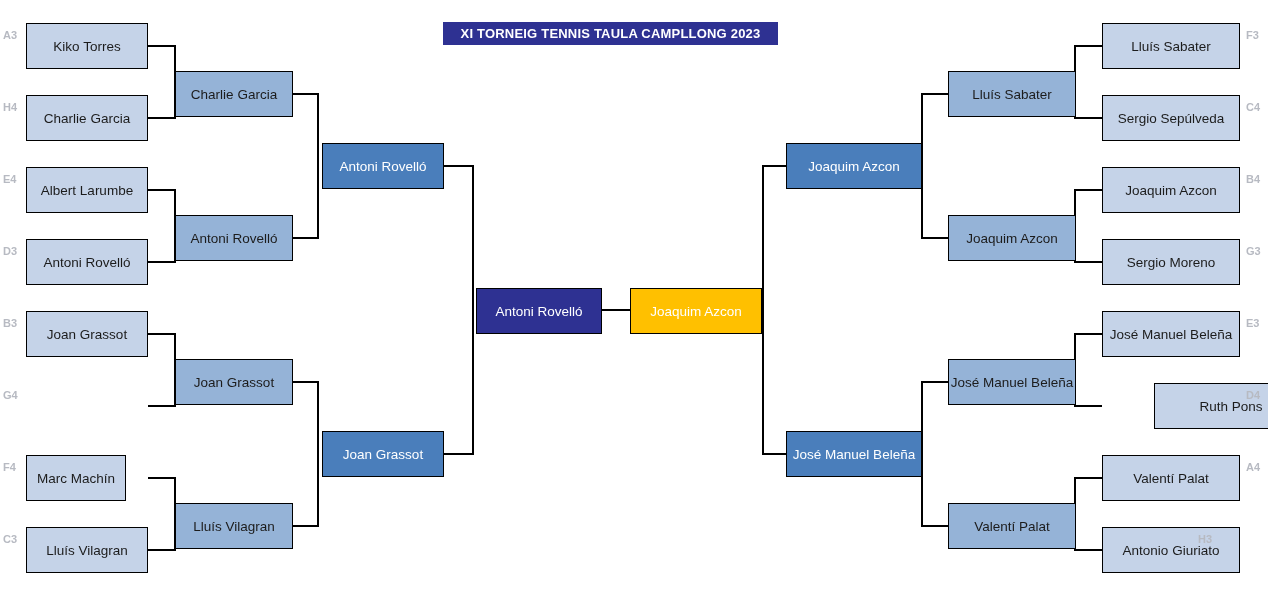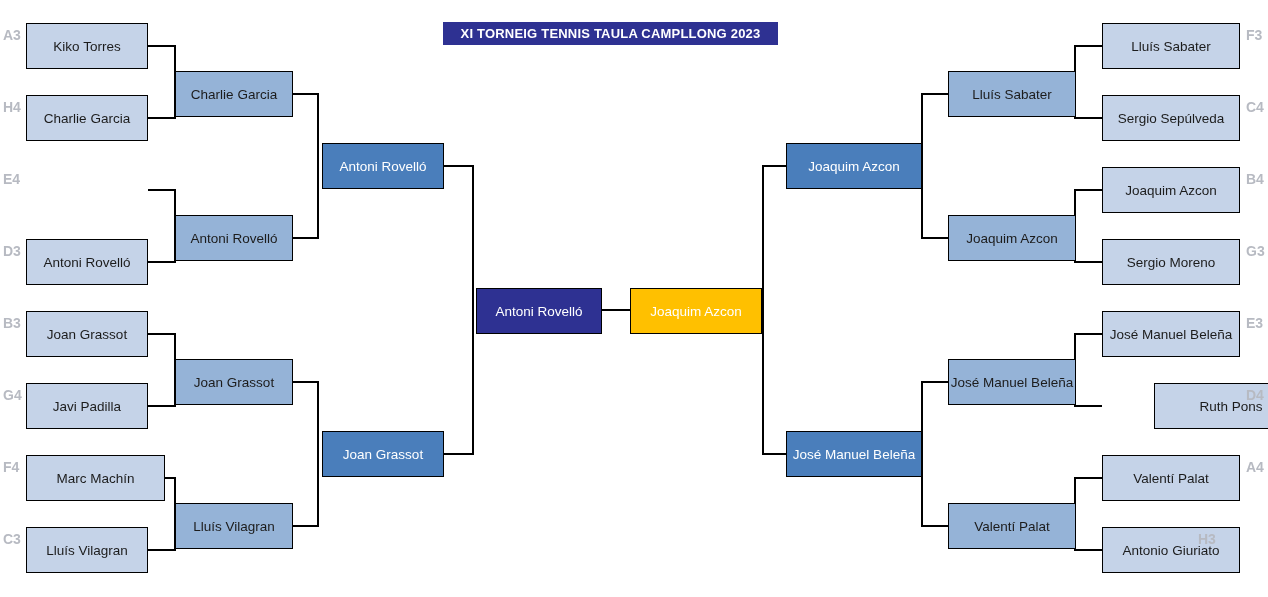--- a/index.html
+++ b/index.html
@@ -13,21 +13,21 @@
     font-size:13.5px;color:#1c1c1c;white-space:nowrap;
   }
   .r1{background:#c5d3e8;}
   .r2{background:#95b3d7;}
   .r3{background:#4a7ebb;color:#fff;}
   .final{background:#2e3192;color:#fff;}
   .champ{background:#ffc000;color:#fff;}
   .hl{position:absolute;height:1.5px;background:#000;}
   .vl{position:absolute;width:1.5px;background:#000;}
   .seed{
-    position:absolute;font-size:14px;font-weight:700;color:#b7bac2;
+    position:absolute;font-size:11px;font-weight:700;color:#b7bac2;
     width:22px;line-height:12px;
   }
   .seed.right{text-align:left;}
   .title,.subtitle{
     position:absolute;display:flex;align-items:center;justify-content:center;
     font-weight:700;box-sizing:border-box;
   }
   .title{left:443px;top:22px;width:335px;height:23px;background:#2e3192;color:#ffffff;font-size:13px;letter-spacing:.2px;}
   .subtitle{left:443px;top:45px;width:346px;height:23px;background:#dce6f2;color:#1b2440;font-size:13px;}
 </style>
@@ -87,24 +87,24 @@
   <div class="hl" style="left:1074px;top:117px;width:28px"></div>
   <div class="hl" style="left:1074px;top:189px;width:28px"></div>
   <div class="hl" style="left:1074px;top:261px;width:28px"></div>
   <div class="hl" style="left:1074px;top:333px;width:28px"></div>
   <div class="hl" style="left:1074px;top:405px;width:28px"></div>
   <div class="hl" style="left:1074px;top:477px;width:28px"></div>
   <div class="hl" style="left:1074px;top:549px;width:28px"></div>
 
   <div class="box r1" style="left:26px;top:23px;width:122px">Kiko Torres</div>
   <div class="box r1" style="left:26px;top:95px;width:122px">Charlie Garcia</div>
+  <div class="box r1" style="left:26px;top:167px;width:122px">Albert Larumbe</div>
   <div class="box r1" style="left:26px;top:239px;width:122px">Antoni Rovelló</div>
   <div class="box r1" style="left:26px;top:311px;width:122px">Joan Grassot</div>
-  <div class="box r1" style="left:26px;top:383px;width:122px">Javi Padilla</div>
-  <div class="box r1" style="left:26px;top:455px;width:139px">Marc Machín</div>
+  <div class="box r1" style="left:26px;top:455px;width:100px">Marc Machín</div>
   <div class="box r1" style="left:26px;top:527px;width:122px">Lluís Vilagran</div>
 
   <div class="seed" style="left:3px;top:29px">A3</div>
   <div class="seed" style="left:3px;top:101px">H4</div>
   <div class="seed" style="left:3px;top:173px">E4</div>
   <div class="seed" style="left:3px;top:245px">D3</div>
   <div class="seed" style="left:3px;top:317px">B3</div>
   <div class="seed" style="left:3px;top:389px">G4</div>
   <div class="seed" style="left:3px;top:461px">F4</div>
   <div class="seed" style="left:3px;top:533px">C3</div>

